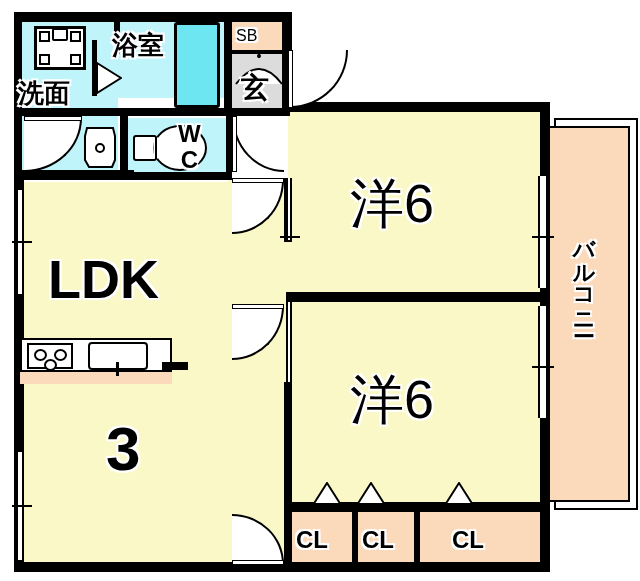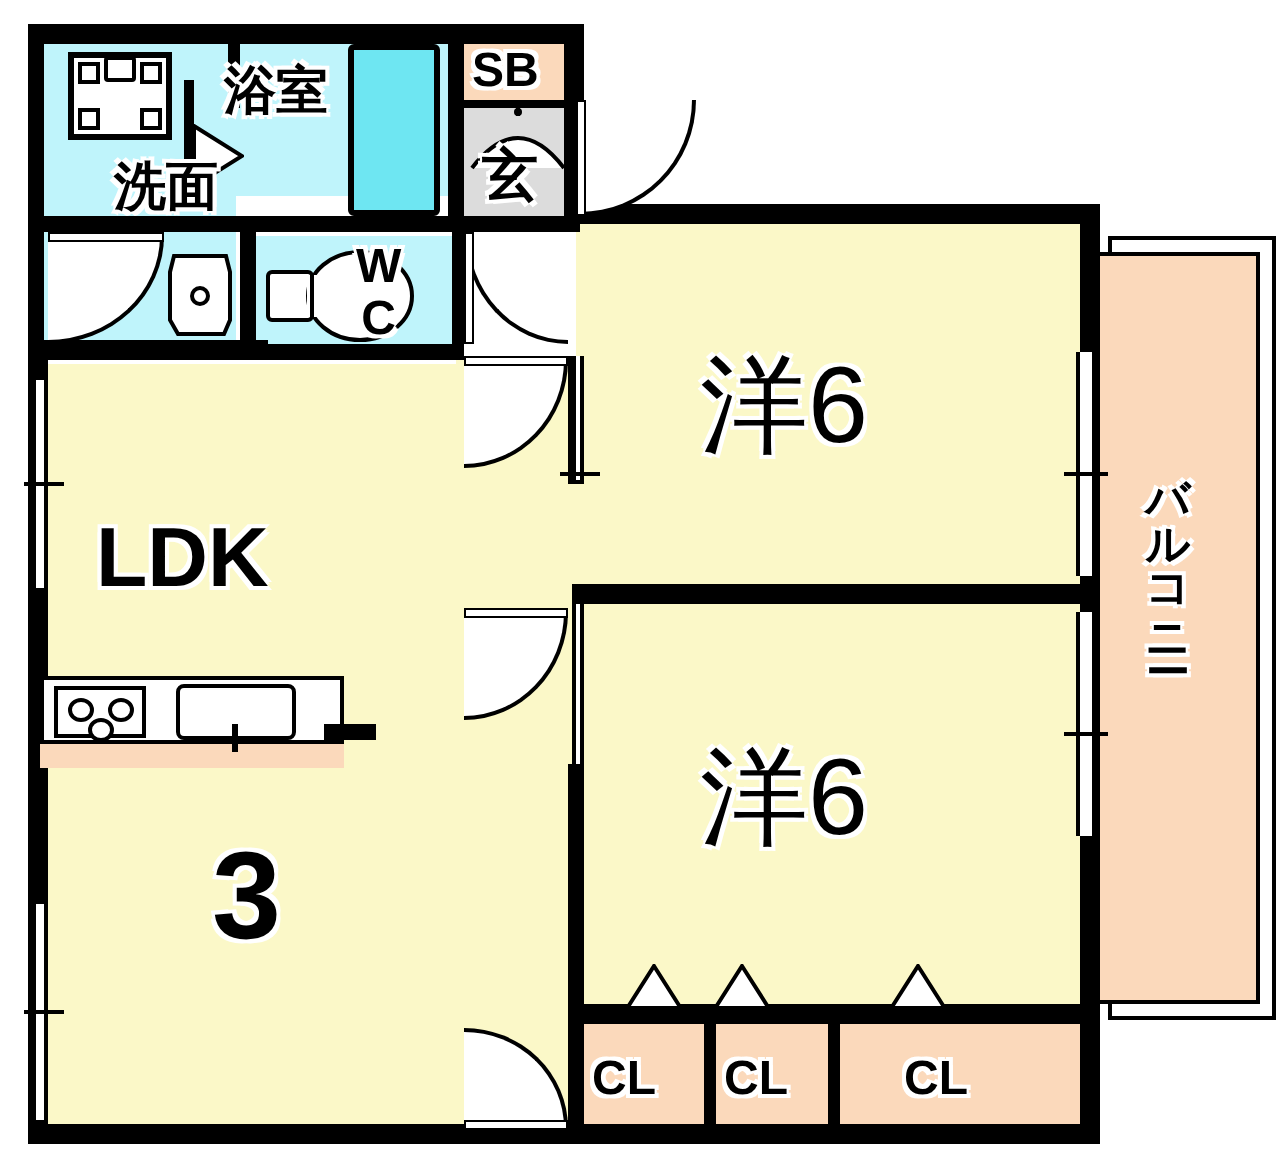--- a/index.html
+++ b/index.html
@@ -24,26 +24,26 @@
 
   
   .wall{position:absolute;background:#000000;}
   .wall-thin{position:absolute;background:#000000;}
 
   
   .lab{position:absolute;color:#000;font-weight:bold;white-space:nowrap;
        text-shadow:1px 1px 0 #fff,-1px 1px 0 #fff,1px -1px 0 #fff,-1px -1px 0 #fff,
                    2px 2px 0 #fff,-2px -2px 0 #fff,2px -2px 0 #fff,-2px 2px 0 #fff;
        letter-spacing:0px;}
-  .lab-ldk{font-size:42px;line-height:62px;font-weight:bold;}
+  .lab-ldk{font-size:54px;line-height:62px;font-weight:bold;}
   .lab-12{font-size:62px;line-height:62px;font-weight:bold;}
   .lab-room{font-size:54px;line-height:54px;font-weight:normal;}
   .lab-jp{font-size:26px;line-height:26px;font-weight:bold;}
   .lab-cl{font-size:24px;line-height:24px;font-weight:bold;}
-  .lab-sb{font-size:24px;line-height:24px;font-weight:bold;}
+  .lab-sb{font-size:16px;line-height:24px;font-weight:normal;}
   .lab-gen{font-size:28px;line-height:28px;font-weight:bold;}
   .lab-wc{font-size:24px;line-height:26px;font-weight:bold;text-align:center;}
   .lab-bal{font-size:22px;line-height:25px;font-weight:bold;
            writing-mode:vertical-rl;text-orientation:upright;}
 
   
   .win-v{position:absolute;background:#ffffff;border-left:2px solid #000;border-right:2px solid #000;box-sizing:border-box;}
   .tick-h{position:absolute;background:#000;height:2px;}
 
   
@@ -259,21 +259,21 @@
   <div class="wall-thin" style="left:292px;top:503px;width:248px;height:2px;background:#000;"></div>
 
   <div class="abs" style="left:232px;top:52px;width:54px;height:34px;">
     <svg width="54" height="34" viewBox="0 0 54 34">
       <path d="M27,2 L27,6 M4,32 Q27,2 50,32" fill="#ffffff" stroke="#000000" stroke-width="2"></path>
       <circle cx="27" cy="4" r="2" fill="#000000"></circle>
     </svg>
   </div>
 
   <div class="lab lab-jp" style="left:112px;top:32px;">浴室</div>
-  <div class="lab lab-jp" style="left:18px;top:80px;margin-left:39px;">洗面</div>
+  <div class="lab lab-jp" style="left:18px;top:80px;">洗面</div>
   <div class="lab lab-sb" style="left:236px;top:24px;">SB</div>
   <div class="lab lab-gen" style="left:241px;top:74px;">玄</div>
   <div class="lab lab-wc" style="left:178px;top:121px;">
     <div>W</div>
     <div>C</div>
   </div>
 
   <div class="lab lab-ldk" style="left:48px;top:248px;">LDK</div>
   <div class="lab lab-12" style="left:106px;top:418px;">3</div>
 

